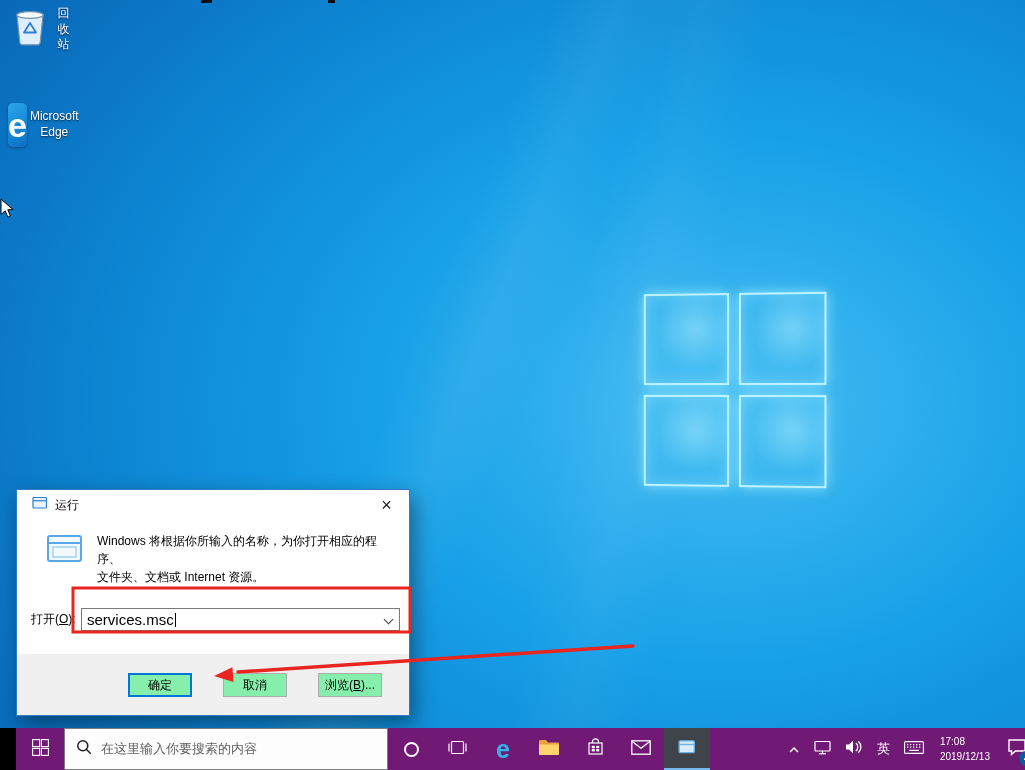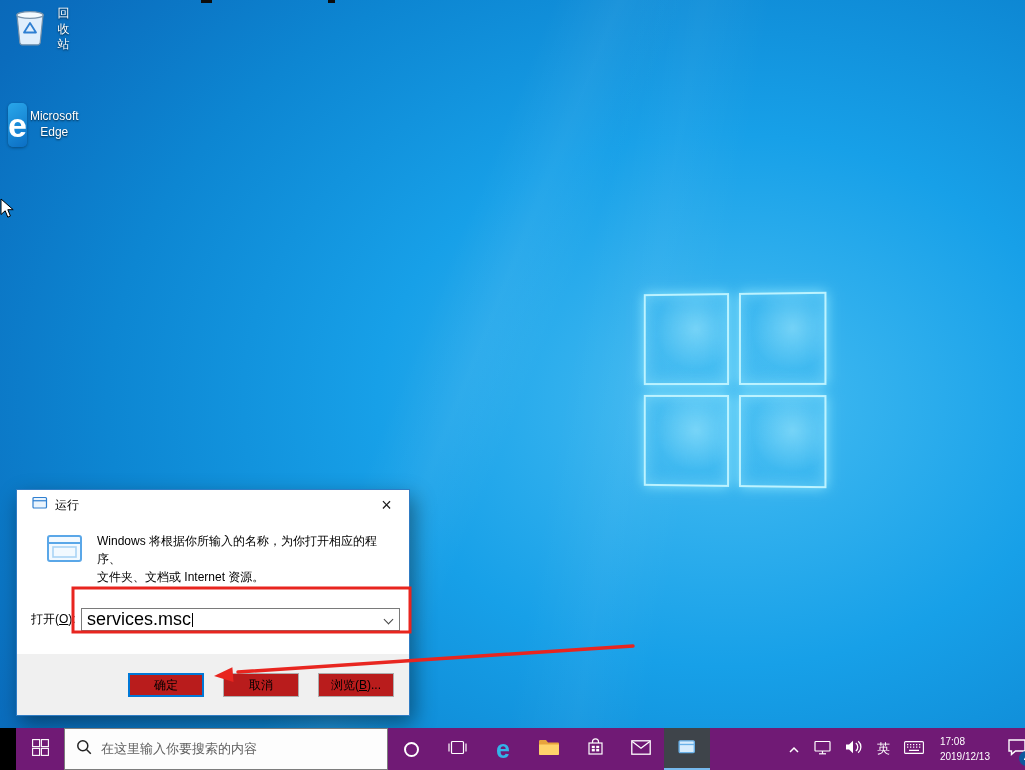--- a/index.html
+++ b/index.html
@@ -69,33 +69,33 @@
     font-size: 18px; color: #1a1a1a; cursor: pointer;
   }
   .rd-row1 { display: flex; padding: 12px 14px 0 28px; }
   .rd-desc { margin-left: 12px; font-size: 12px; color: #000; line-height: 18px; }
   .rd-row2 { display: flex; align-items: center; margin-top: 22px; padding-left: 14px; }
   .rd-open-label { font-size: 12px; width: 50px; color: #000; }
   .mnemonic { text-decoration: underline; }
   .rd-combobox {
     width: 319px; height: 23px; border: 1px solid #7a7a7a; background: #fff;
     display: flex; align-items: center; padding: 0 18px 0 5px;
-    position: relative; font-size: 18px; color: #000; cursor: text;
+    position: relative; font-size: 15px; color: #000; cursor: text;
   }
   .caret { width: 1px; height: 14px; background: #000; margin-left: 1px; }
   .cbx-chevron {
     position: absolute; right: 7px; top: 7px; width: 7px; height: 7px;
     border-right: 1.5px solid #444; border-bottom: 1.5px solid #444;
     transform: rotate(45deg);
   }
   .rd-footer { position: absolute; left: 0; right: 0; bottom: 0; height: 61px; background: #f0f0f0; }
   .rd-btn {
-    position: absolute; top: 19px; width: 76px; height: 24px; font-size: 12px;
+    position: absolute; top: 19px; width: 64px; height: 24px; font-size: 12px;
     display: flex; align-items: center; justify-content: center;
-    background: #b91c1c; border: 1px solid #adadad; color: #000; cursor: pointer;
+    background: #86efac; border: 1px solid #adadad; color: #000; cursor: pointer;
   }
   #btn-ok { left: 111px; border: 2px solid #0078d7; }
   #btn-cancel { left: 206px; }
   #btn-browse { left: 301px; }
 
   
   .annotations { position: absolute; left: 0; top: 0; width: 1025px; height: 770px; pointer-events: none; z-index: 40; }
 
   
   .taskbar {

